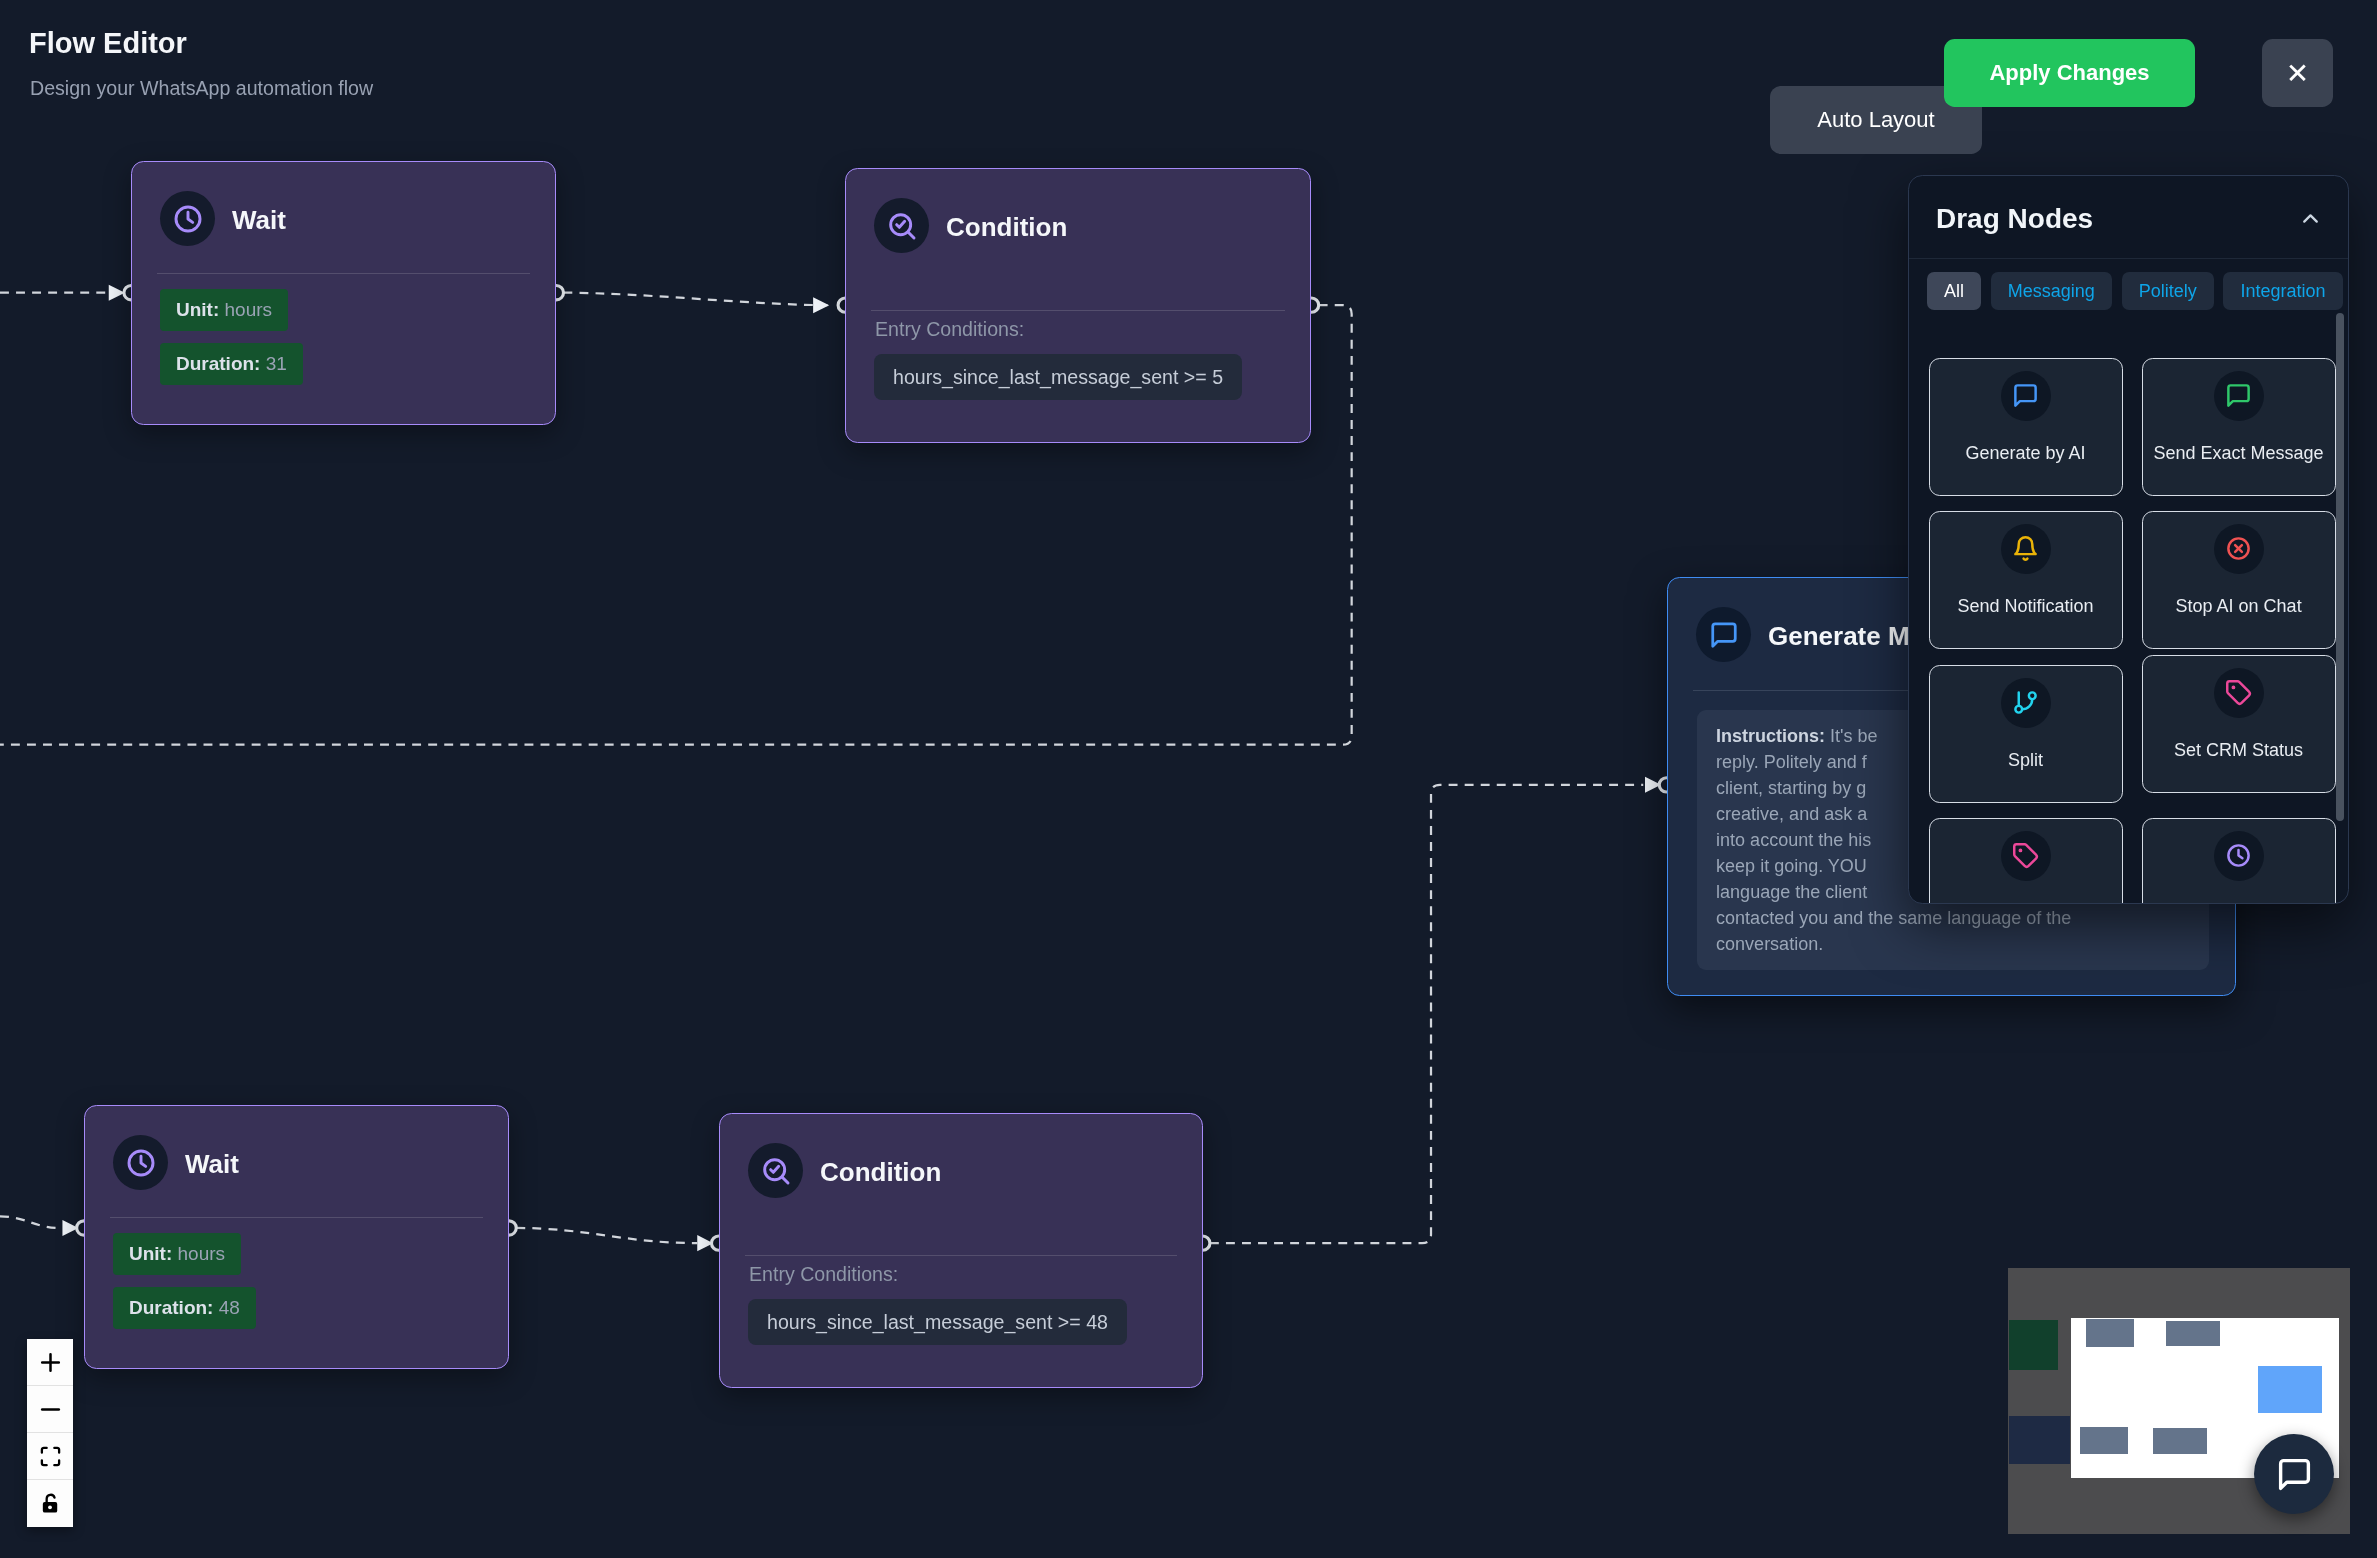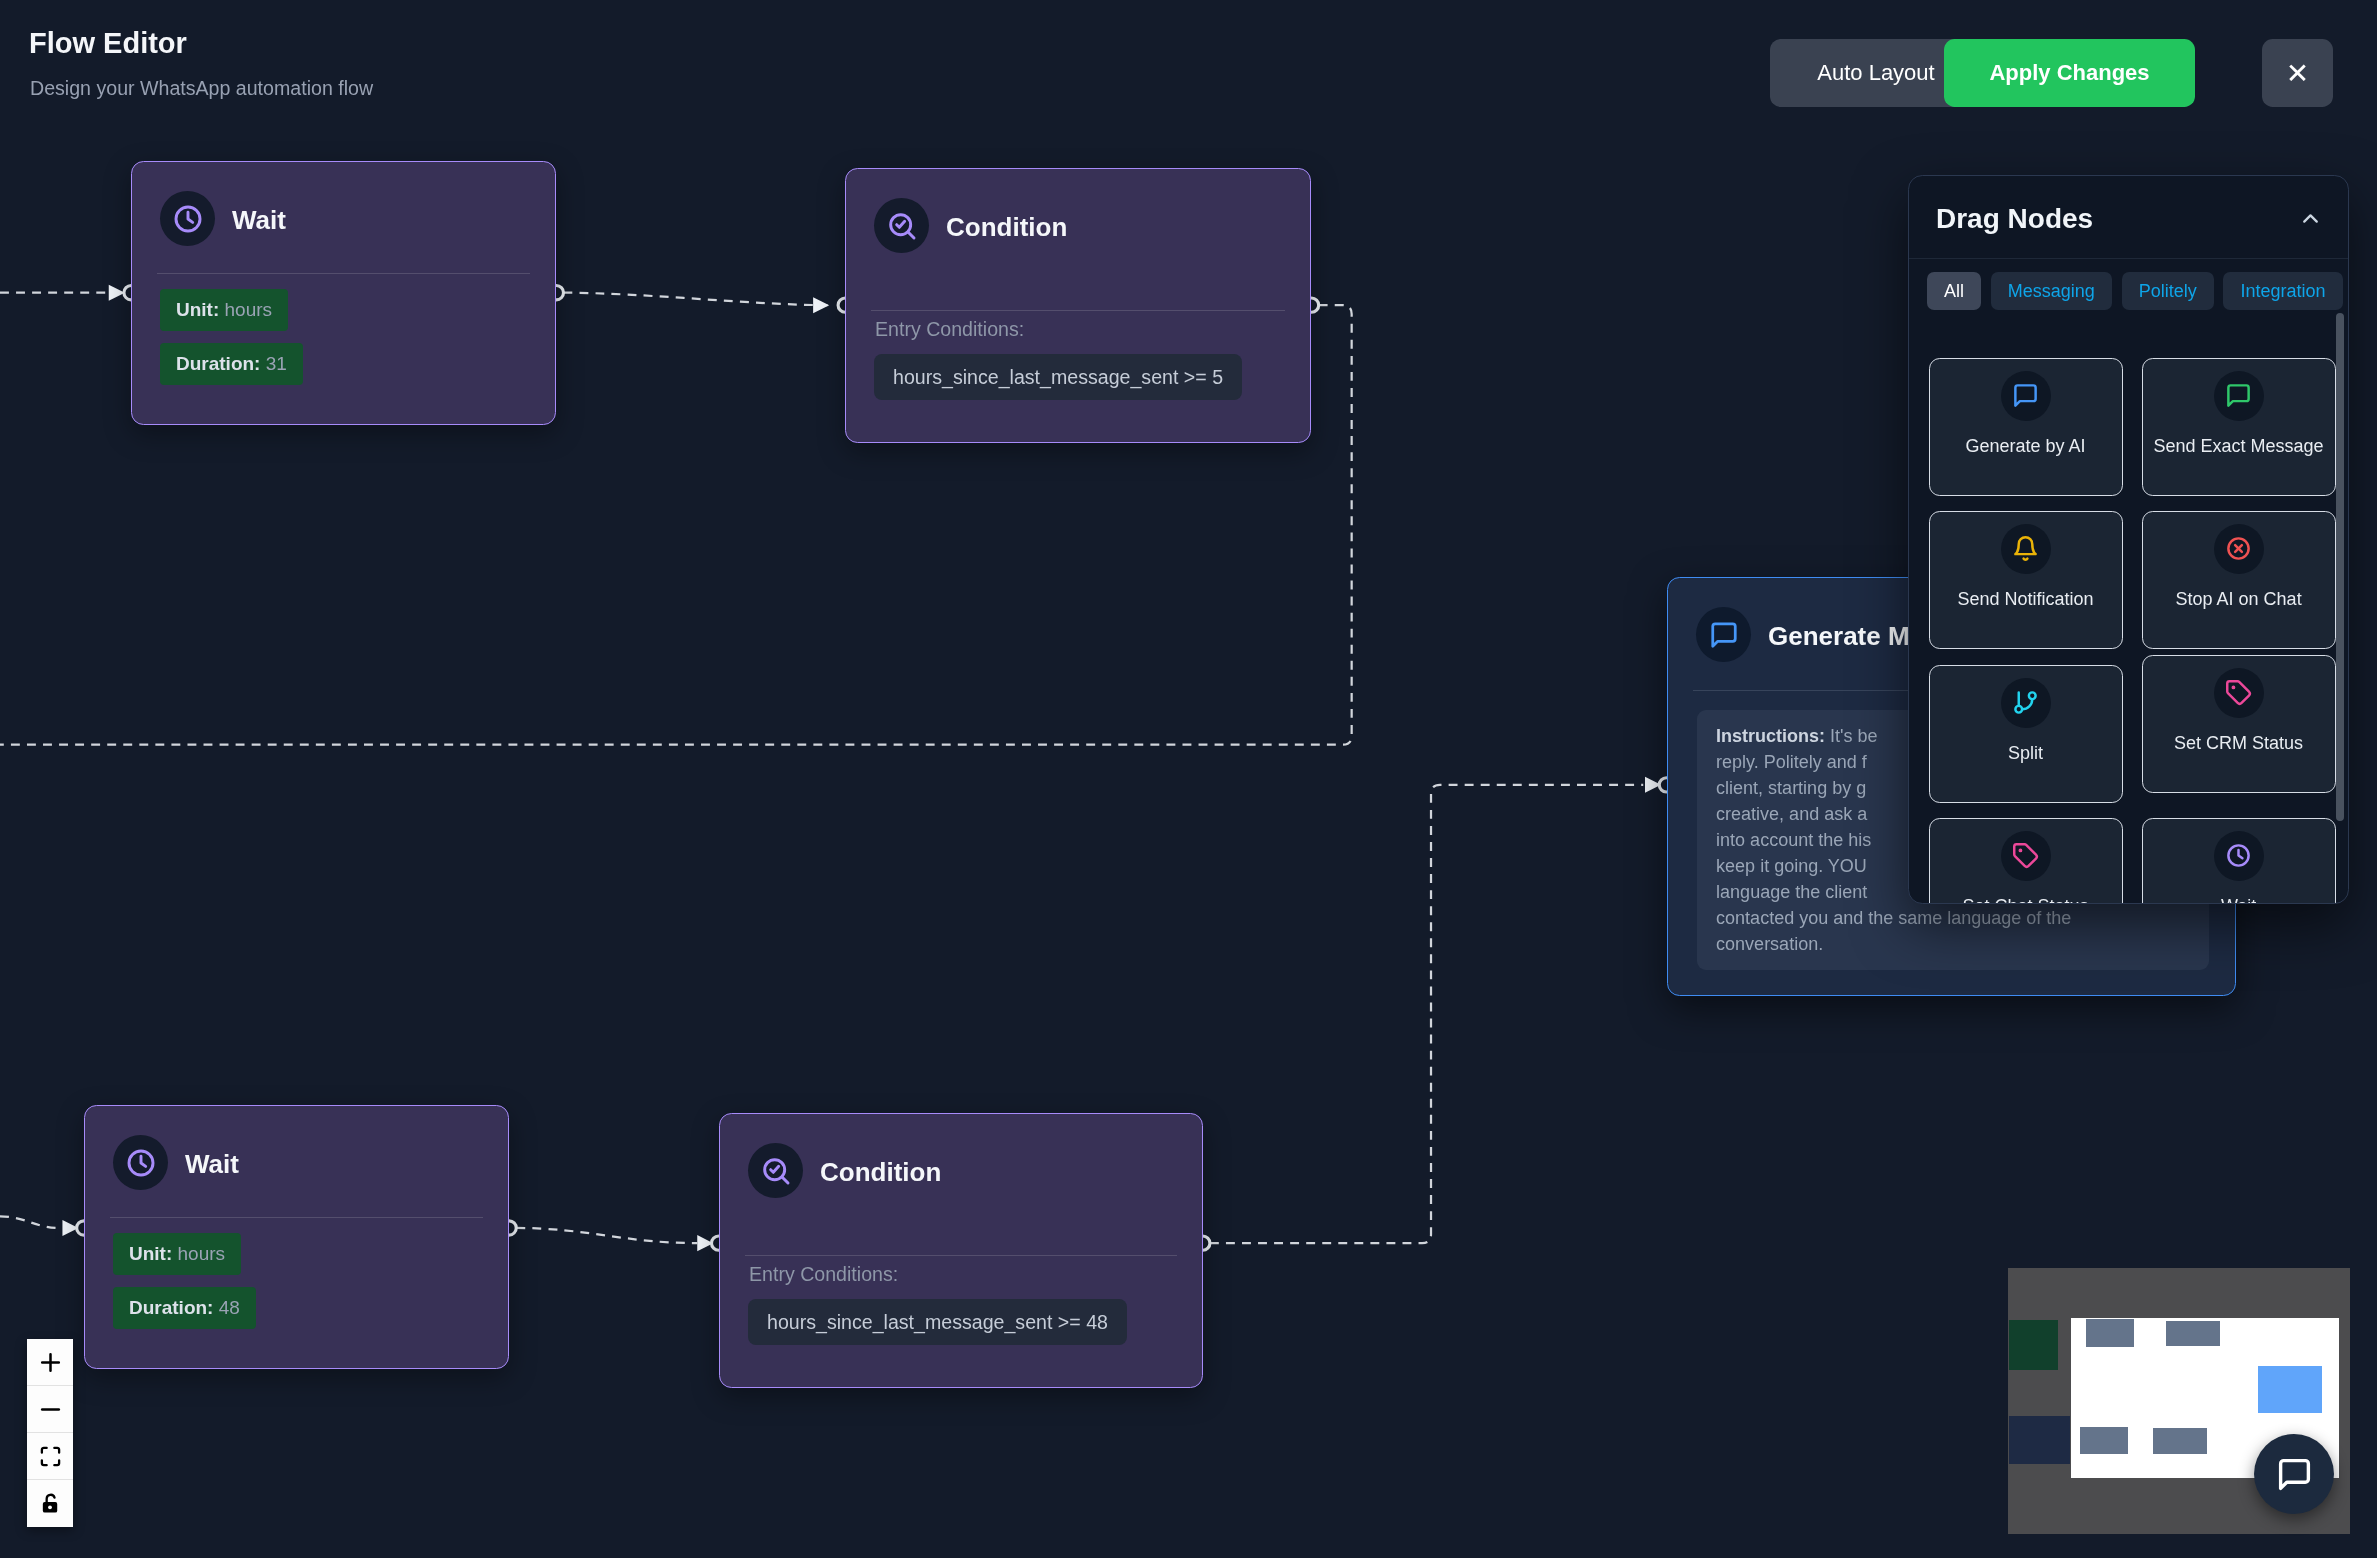--- a/index.html
+++ b/index.html
@@ -10,21 +10,21 @@
     font-family:"Liberation Sans", sans-serif;
     color:#e7ebf1;
   }
   
   .hdr-title { position:absolute; left:29px; top:27px; font-size:29px; font-weight:bold; color:#f4f6f9; z-index:60; }
   .hdr-sub   { position:absolute; left:30px; top:77px; font-size:19.6px; color:#98a1b2; z-index:60; }
   .btn { position:absolute; top:39px; height:68px; border-radius:10.7px; display:flex; align-items:center; justify-content:center;
          font-size:22px; color:#fff; cursor:pointer; z-index:60; }
   .btn-gray  { background:#3a4251; }
   .btn-green { background:#22c55e; font-weight:600; }
-  #btn-auto  { left:1770px; width:212px; }
+  #btn-auto  { left:1770px; width:212px;margin-top:47px; }
   #btn-apply { left:1944px; width:251px; }
   #btn-close { left:2262px; width:71px; font-size:28px; }
   
   #edges { position:absolute; left:0; top:0; z-index:4; }
   
   .fnode { position:absolute; border-radius:12.5px; z-index:10; overflow:hidden; }
   .fnode.purple { background:#383156; border:1.8px solid #a78bfa; box-shadow:0 9px 27px rgba(0,0,0,.35); }
   .fnode.blue   { background:#1d2a42; border:1.8px solid #3f8cf3; box-shadow:0 12.5px 36px rgba(0,0,0,.5); }
   .fnode .icon-circle { position:absolute; left:28px; top:29px; width:55px; height:55px; border-radius:50%;
                         background:#141b2c; display:flex; align-items:center; justify-content:center; }
@@ -48,21 +48,21 @@
   #panel .p-div { position:absolute; left:0; right:0; top:82px; height:0.9px; background:#1e2838; }
   .tabs { position:absolute; left:18px; top:96px; width:419px; height:41px; display:flex; gap:9.8px; overflow:hidden; }
   .chip { flex:0 0 auto; height:38px; border-radius:7.1px; padding:0 17px; display:flex; align-items:center;
           font-size:18px; background:#212c3d; color:#0ea5e9; cursor:pointer; white-space:nowrap; }
   .chip.active { background:#3e4759; color:#ffffff;text-align:center; }
   .cards { position:absolute; left:19.6px; top:182px; width:404px; }
   .card { position:absolute; width:194px; height:138px; background:#1b2533; border:1.3px solid #d7dde6; border-radius:10.7px;
           display:flex; flex-direction:column; align-items:center; cursor:grab; }
   .card .c-ic { margin-top:11.6px; width:50px; height:50px; border-radius:50%; background:#0e1724;
                 display:flex; align-items:center; justify-content:center; }
-  .card .c-lb { margin-top:15px; font-size:18px; line-height:21.4px; color:#e9edf2; text-align:center; padding:0 5.4px; }
+  .card .c-lb { margin-top:22px; font-size:18px; line-height:21.4px; color:#e9edf2; text-align:center; padding:0 5.4px; }
   .c0{left:0;top:0}.c1{left:213px;top:0}.c2{left:0;top:153px}.c3{left:213px;top:153px}
   .c4{left:0;top:307px}.c5{left:213px;top:297px}.c6{left:0;top:460px}.c7{left:213px;top:460px}
   .ic-blue{color:#4596f7}.ic-green{color:#2fc76a}.ic-yellow{color:#eab308}.ic-red{color:#f05252}
   .ic-cyan{color:#22d3ee}.ic-pink{color:#ec4899}.ic-purple{color:#a78bfa}
   #pscroll { position:absolute; right:4.5px; top:137px; width:8px; height:508px; background:#49525f; border-radius:4.5px; }
   
   #controls { position:absolute; left:27px; top:1339px; width:46px; z-index:30;
               box-shadow:0 3.6px 10.7px rgba(0,0,0,.4); }
   .ctl { width:46px; height:47px; background:#fdfdfd; border-bottom:0.9px solid #e2e2e2;
          display:flex; align-items:center; justify-content:center; color:#111; cursor:pointer; }

